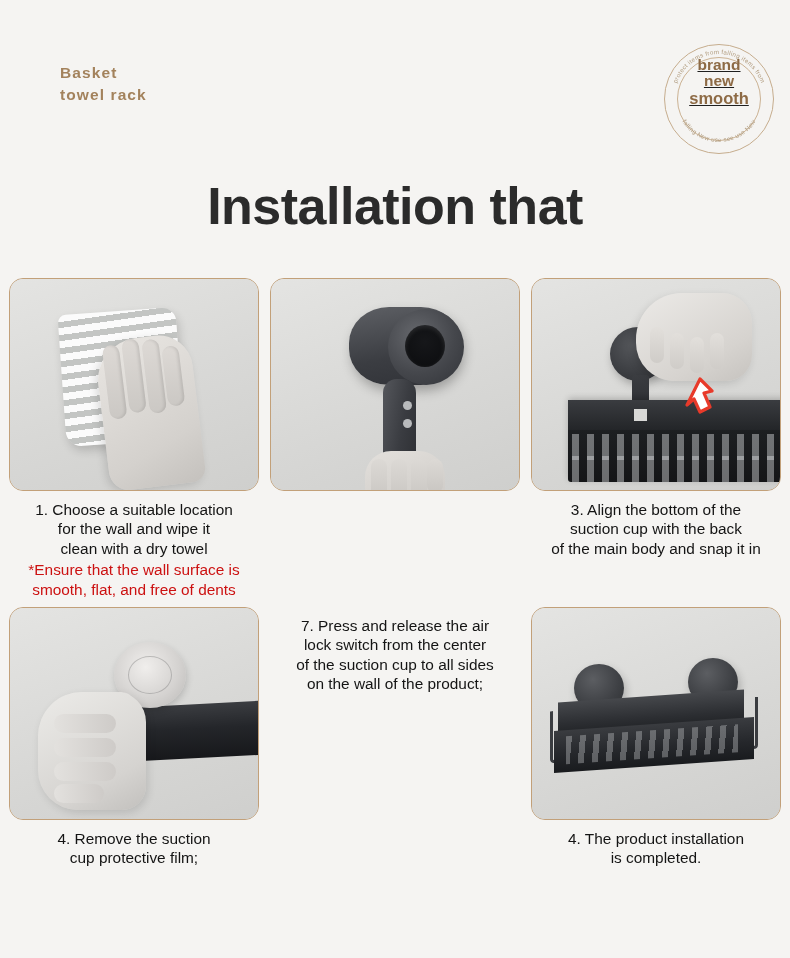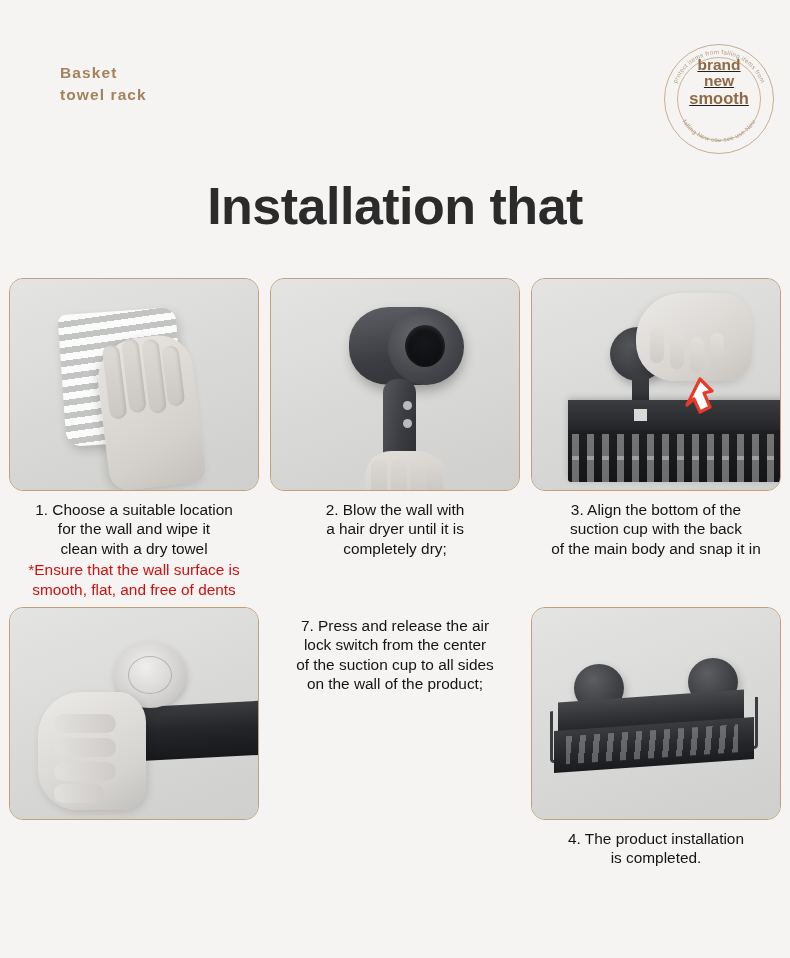--- a/index.html
+++ b/index.html
@@ -511,23 +511,20 @@
           <i class="dryer-btn" style="top:22px;"></i>
           <i class="dryer-btn" style="top:40px;"></i>
         </div>
         <div class="hand2">
           <i style="left:6px;"></i>
             <i style="left:26px;"></i>
           <i style="left:46px;"></i>
             <i style="left:62px;height:34px;"></i>
         </div>
       </div>
-      <div class="step-caption">2. Blow the wall with
-a hair dryer until it is
-completely dry;</div>
     </div>
 
     <div class="step-cell">
       <div class="step-photo">
         <div class="scene"></div>
         <div class="cup-disc"></div>
         <div class="cup-stem"></div>
         <div class="hand3">
           <i style="left:14px;"></i>
             <i style="left:34px;top:40px;"></i>
@@ -558,20 +555,22 @@
         <div class="bar4"></div>
         <div class="film-disc"></div>
         <div class="pinch4"></div>
         <div class="hand4">
           <i style="top:22px;"></i>
             <i style="top:46px;"></i>
           <i style="top:70px;"></i>
             <i style="top:92px;width:50px;"></i>
         </div>
       </div>
+      <div class="step-caption">4. Remove the suction
+cup protective film;</div>
     </div>
 
     <div class="step-cell">
       <div class="step-caption">7. Press and release the air
 lock switch from the center
 of the suction cup to all sides
 on the wall of the product;</div>
     </div>
 
     <div class="step-cell">

